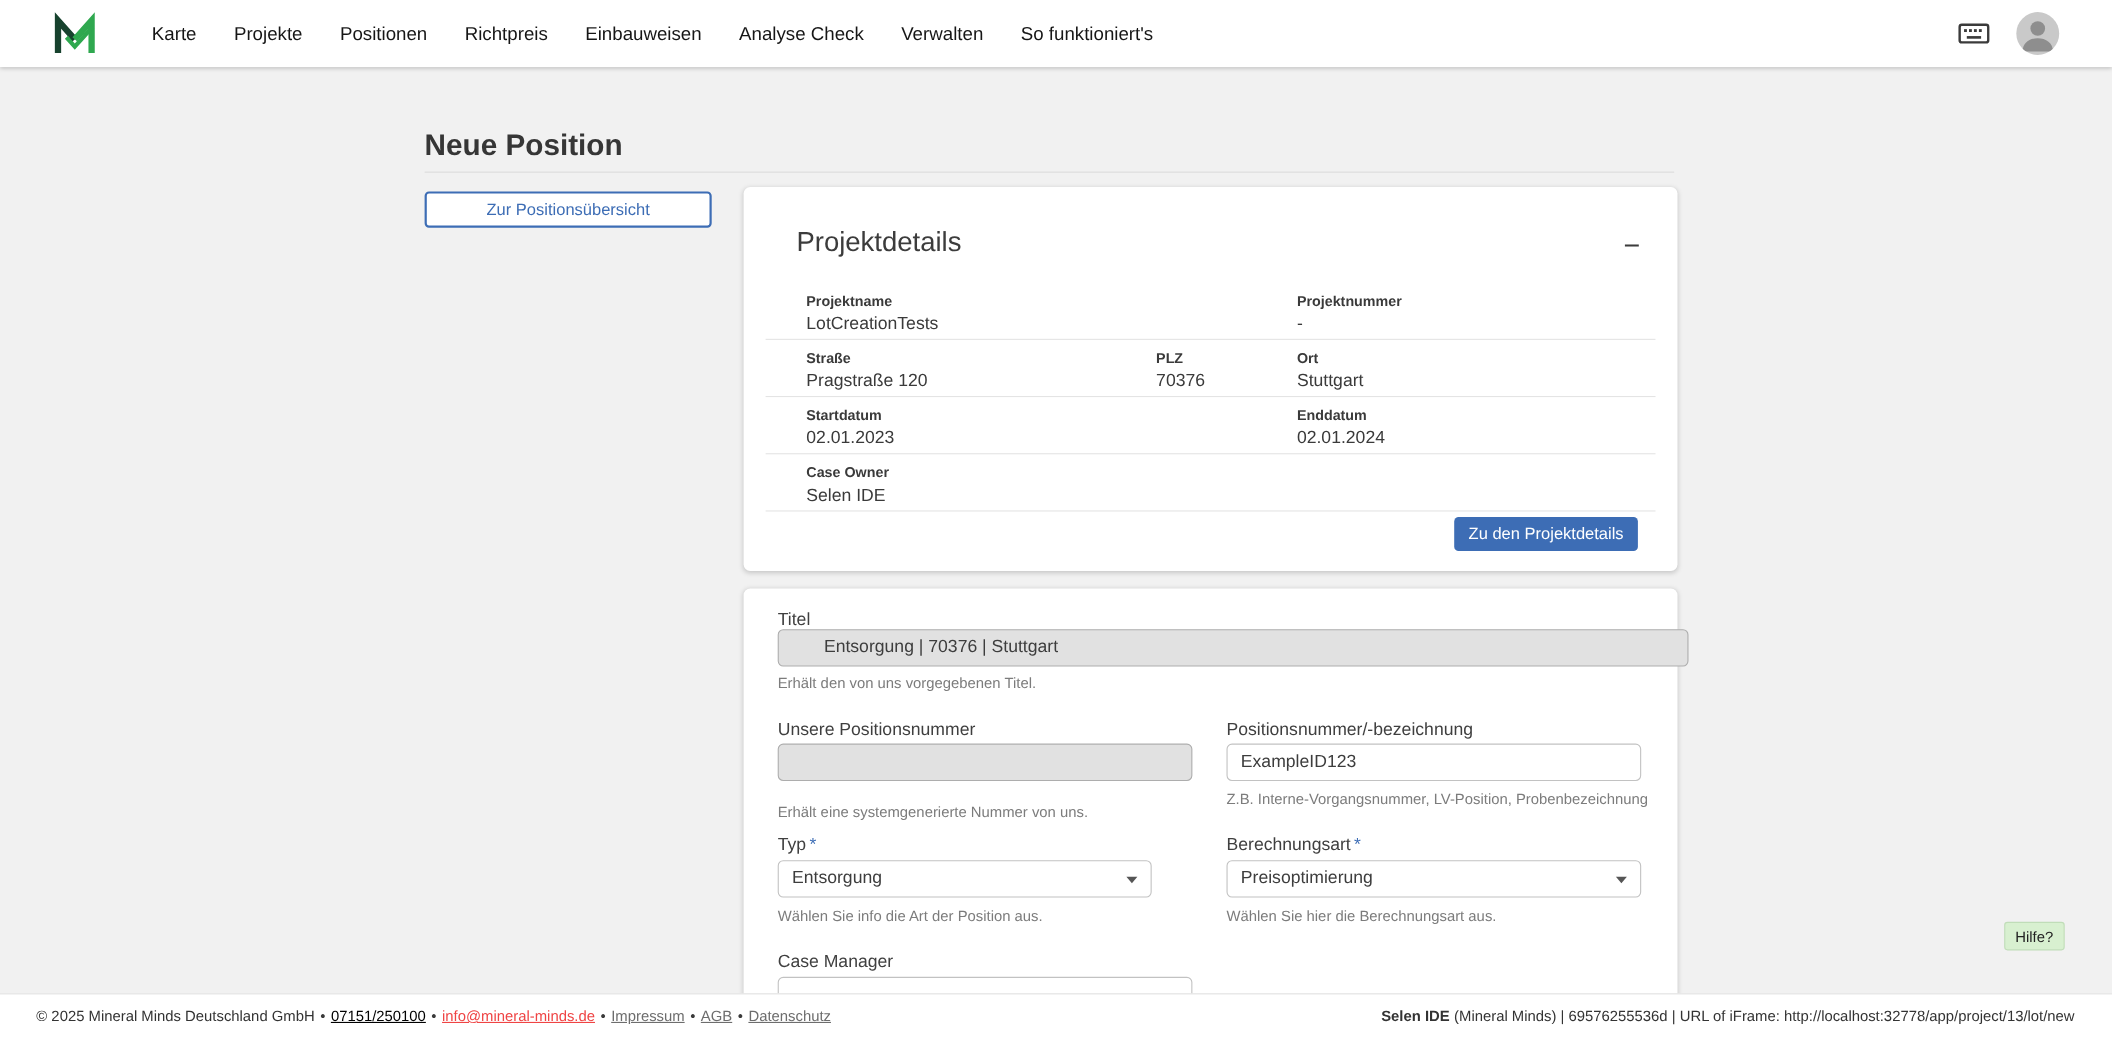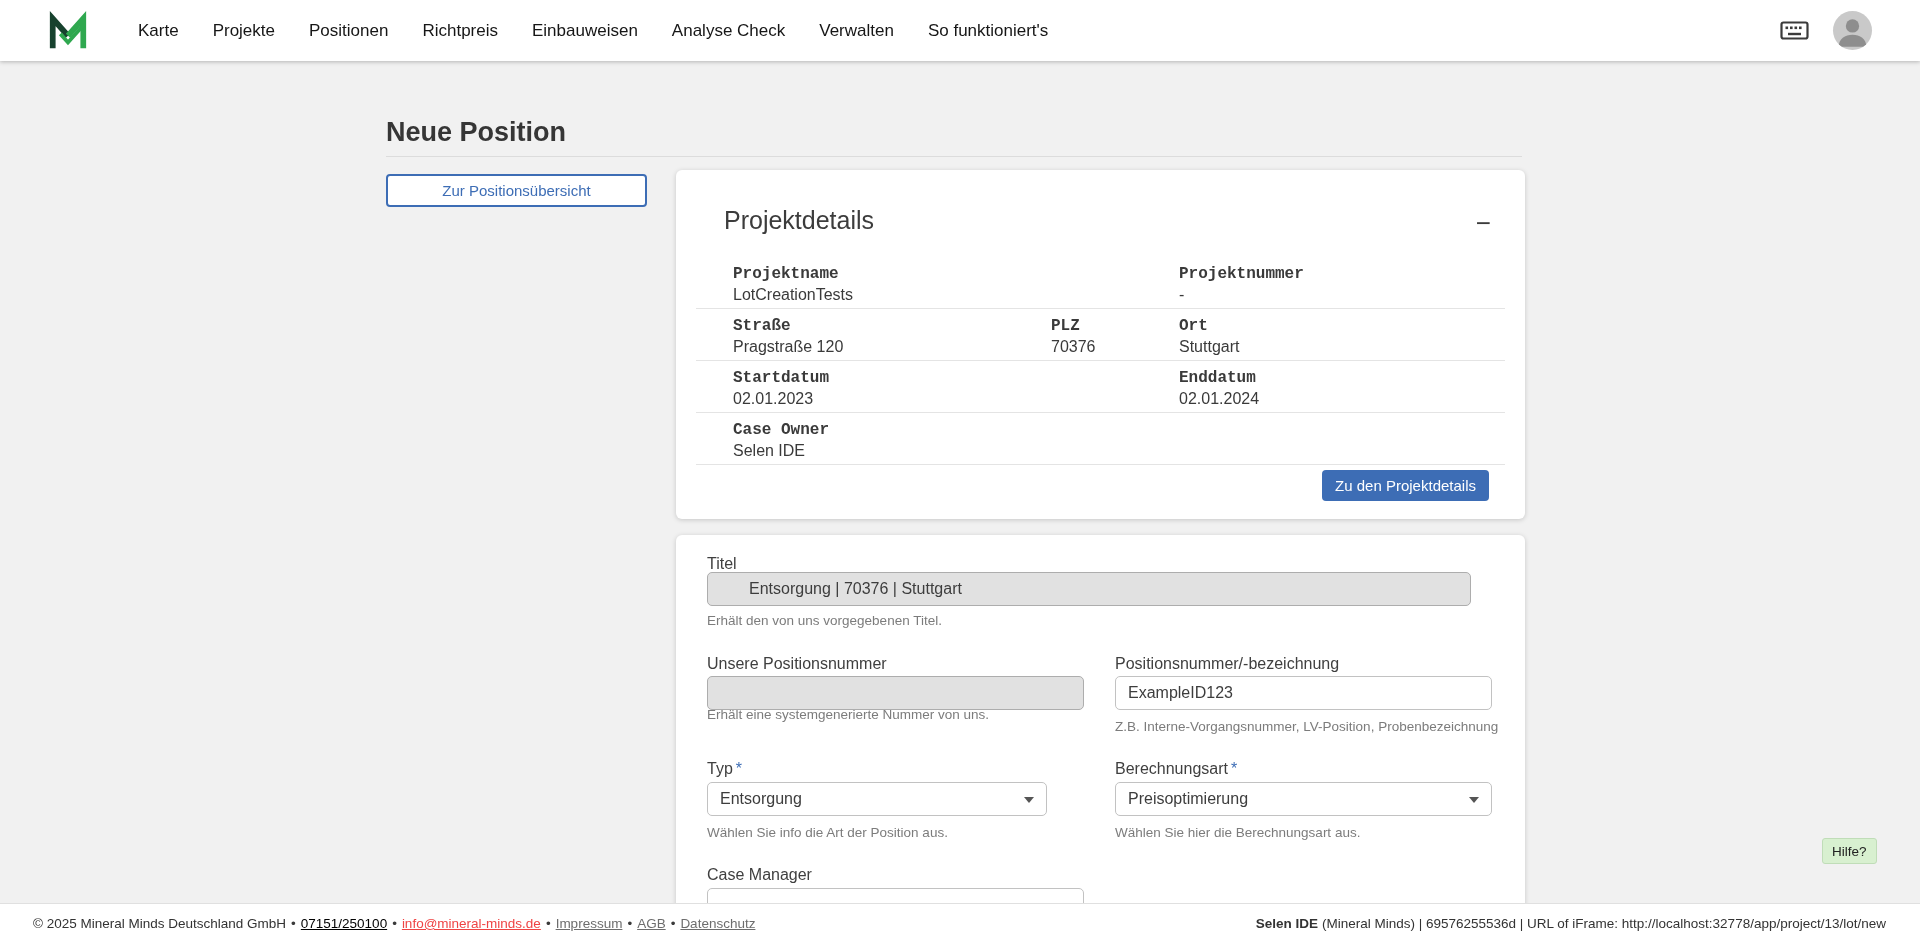--- a/index.html
+++ b/index.html
@@ -56,21 +56,21 @@
     color: #3c3c3c; background: none; border: none; cursor: pointer; font-family: inherit;
   }
   .pd-table { position: absolute; left: 20px; top: 87px; width: 809px; }
   .pd-row {
     display: grid; grid-template-columns: 318px 128px 1fr;
     padding: 7px 0 0 37px; height: 52px; border-bottom: 1px solid #e4e4e4;
   }
   .span12 { grid-column: 1 / 3; }
   .col3 { grid-column: 3; }
   .spanall { grid-column: 1 / 4; }
-  .pd-label { font-size: 16px; font-weight: bold; line-height: 20px; color: #3a3a3a; font-family: Liberation Mono, monospace; }
+  .pd-label { font-size: 13px; font-weight: bold; line-height: 20px; color: #3a3a3a; }
   .pd-value { font-size: 16px; line-height: 21px; color: #3a3a3a; }
   .pd-cta {
     position: absolute; right: 36px; top: 300px; height: 31px;
     background: #3d6db5; color: #ffffff; border: none; border-radius: 4px;
     font-size: 15px; font-family: inherit; padding: 0 13px; cursor: pointer;
   }
 
   .card2 { left: 676px; top: 535px; width: 849px; height: 392px; }
   .f-label { position: absolute; font-size: 16px; color: #3f3f3f; line-height: 19px; white-space: nowrap; }
   .req { color: #3d6db5; margin-left: 3px; }
@@ -86,25 +86,25 @@
   }
   .caret {
     position: absolute; right: 12px; top: 14px; width: 0; height: 0;
     border-left: 5px solid transparent; border-right: 5px solid transparent;
     border-top: 6px solid #555555;
   }
   .f-helper { position: absolute; font-size: 13.5px; color: #7c7c7c; white-space: nowrap; }
 
   
   .p-titel-label  { left: 31px;  top: 19px; }
-  .p-titel-input  { left: 31px;  top: 37px;  width: 764px; padding-left: 41px; }
+  .p-titel-input  { left: 31px;  top: 37px;  width: 828px; padding-left: 41px; }
   .p-titel-helper { left: 31px;  top: 78px; }
   .p-up-label     { left: 31px;  top: 119px; }
   .p-up-input     { left: 31px;  top: 141px; width: 377px; }
-  .p-up-helper    { left: 31px;  top: 172px; }
+  .p-up-helper    { left: 31px;  top: 196px; }
   .p-pn-label     { left: 439px; top: 119px; }
   .p-pn-input     { left: 439px; top: 141px; width: 377px; }
   .p-pn-helper    { left: 439px; top: 184px; }
   .p-typ-label    { left: 31px;  top: 224px; }
   .p-typ-select   { left: 31px;  top: 247px; width: 340px; }
   .p-typ-helper   { left: 31px;  top: 290px; }
   .p-ba-label     { left: 439px; top: 224px; }
   .p-ba-select    { left: 439px; top: 247px; width: 377px; }
   .p-ba-helper    { left: 439px; top: 290px; }
   .p-cm-label     { left: 31px;  top: 330px; }

